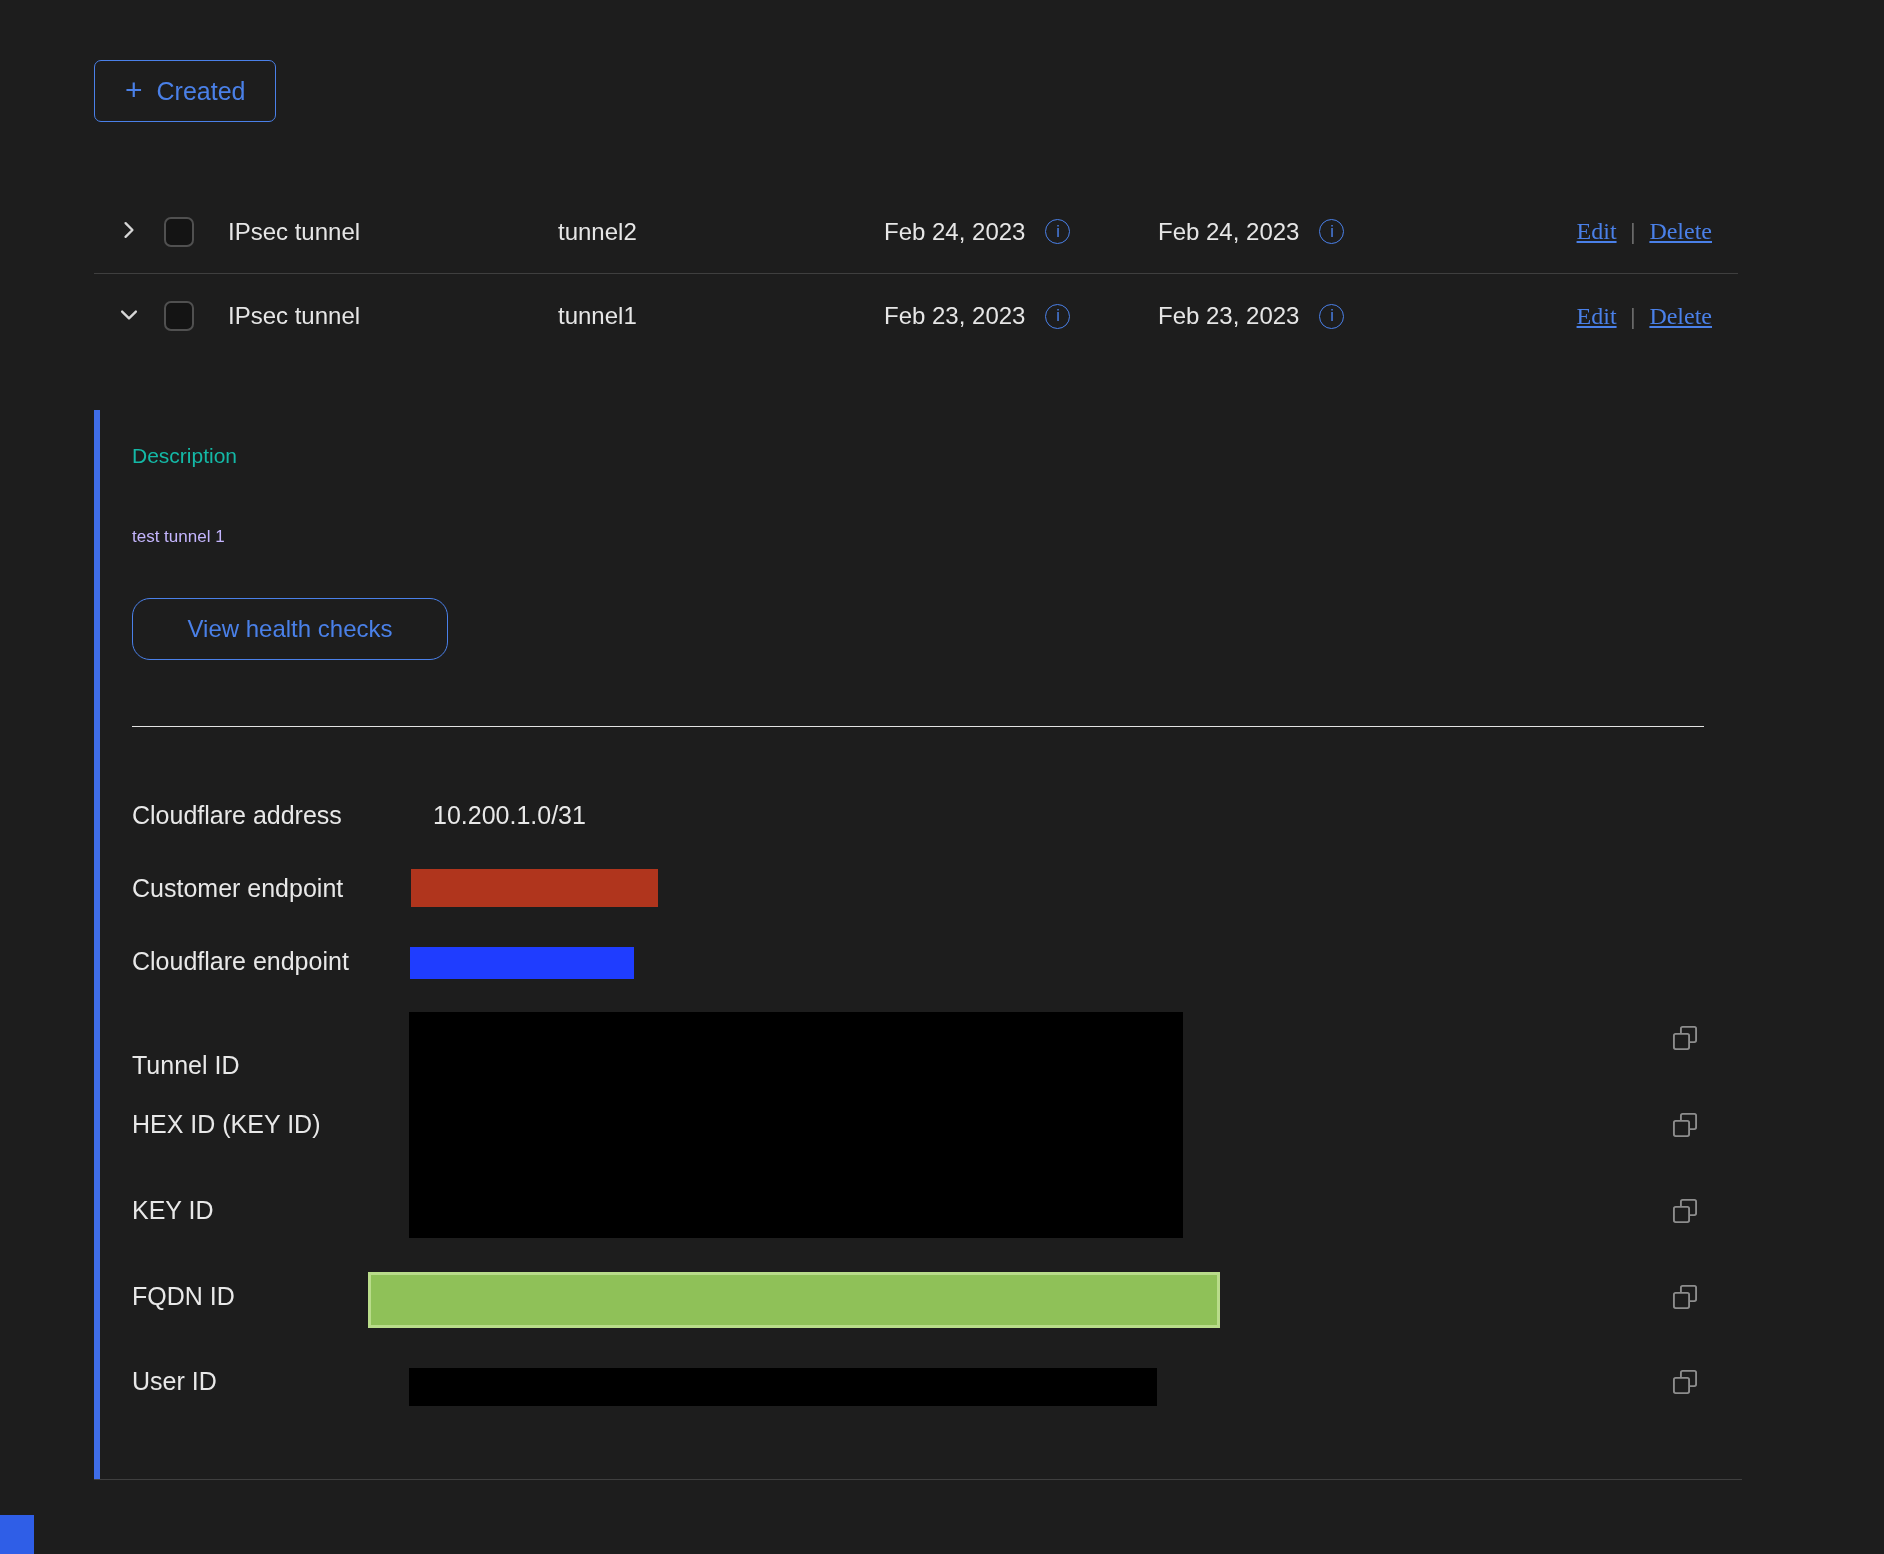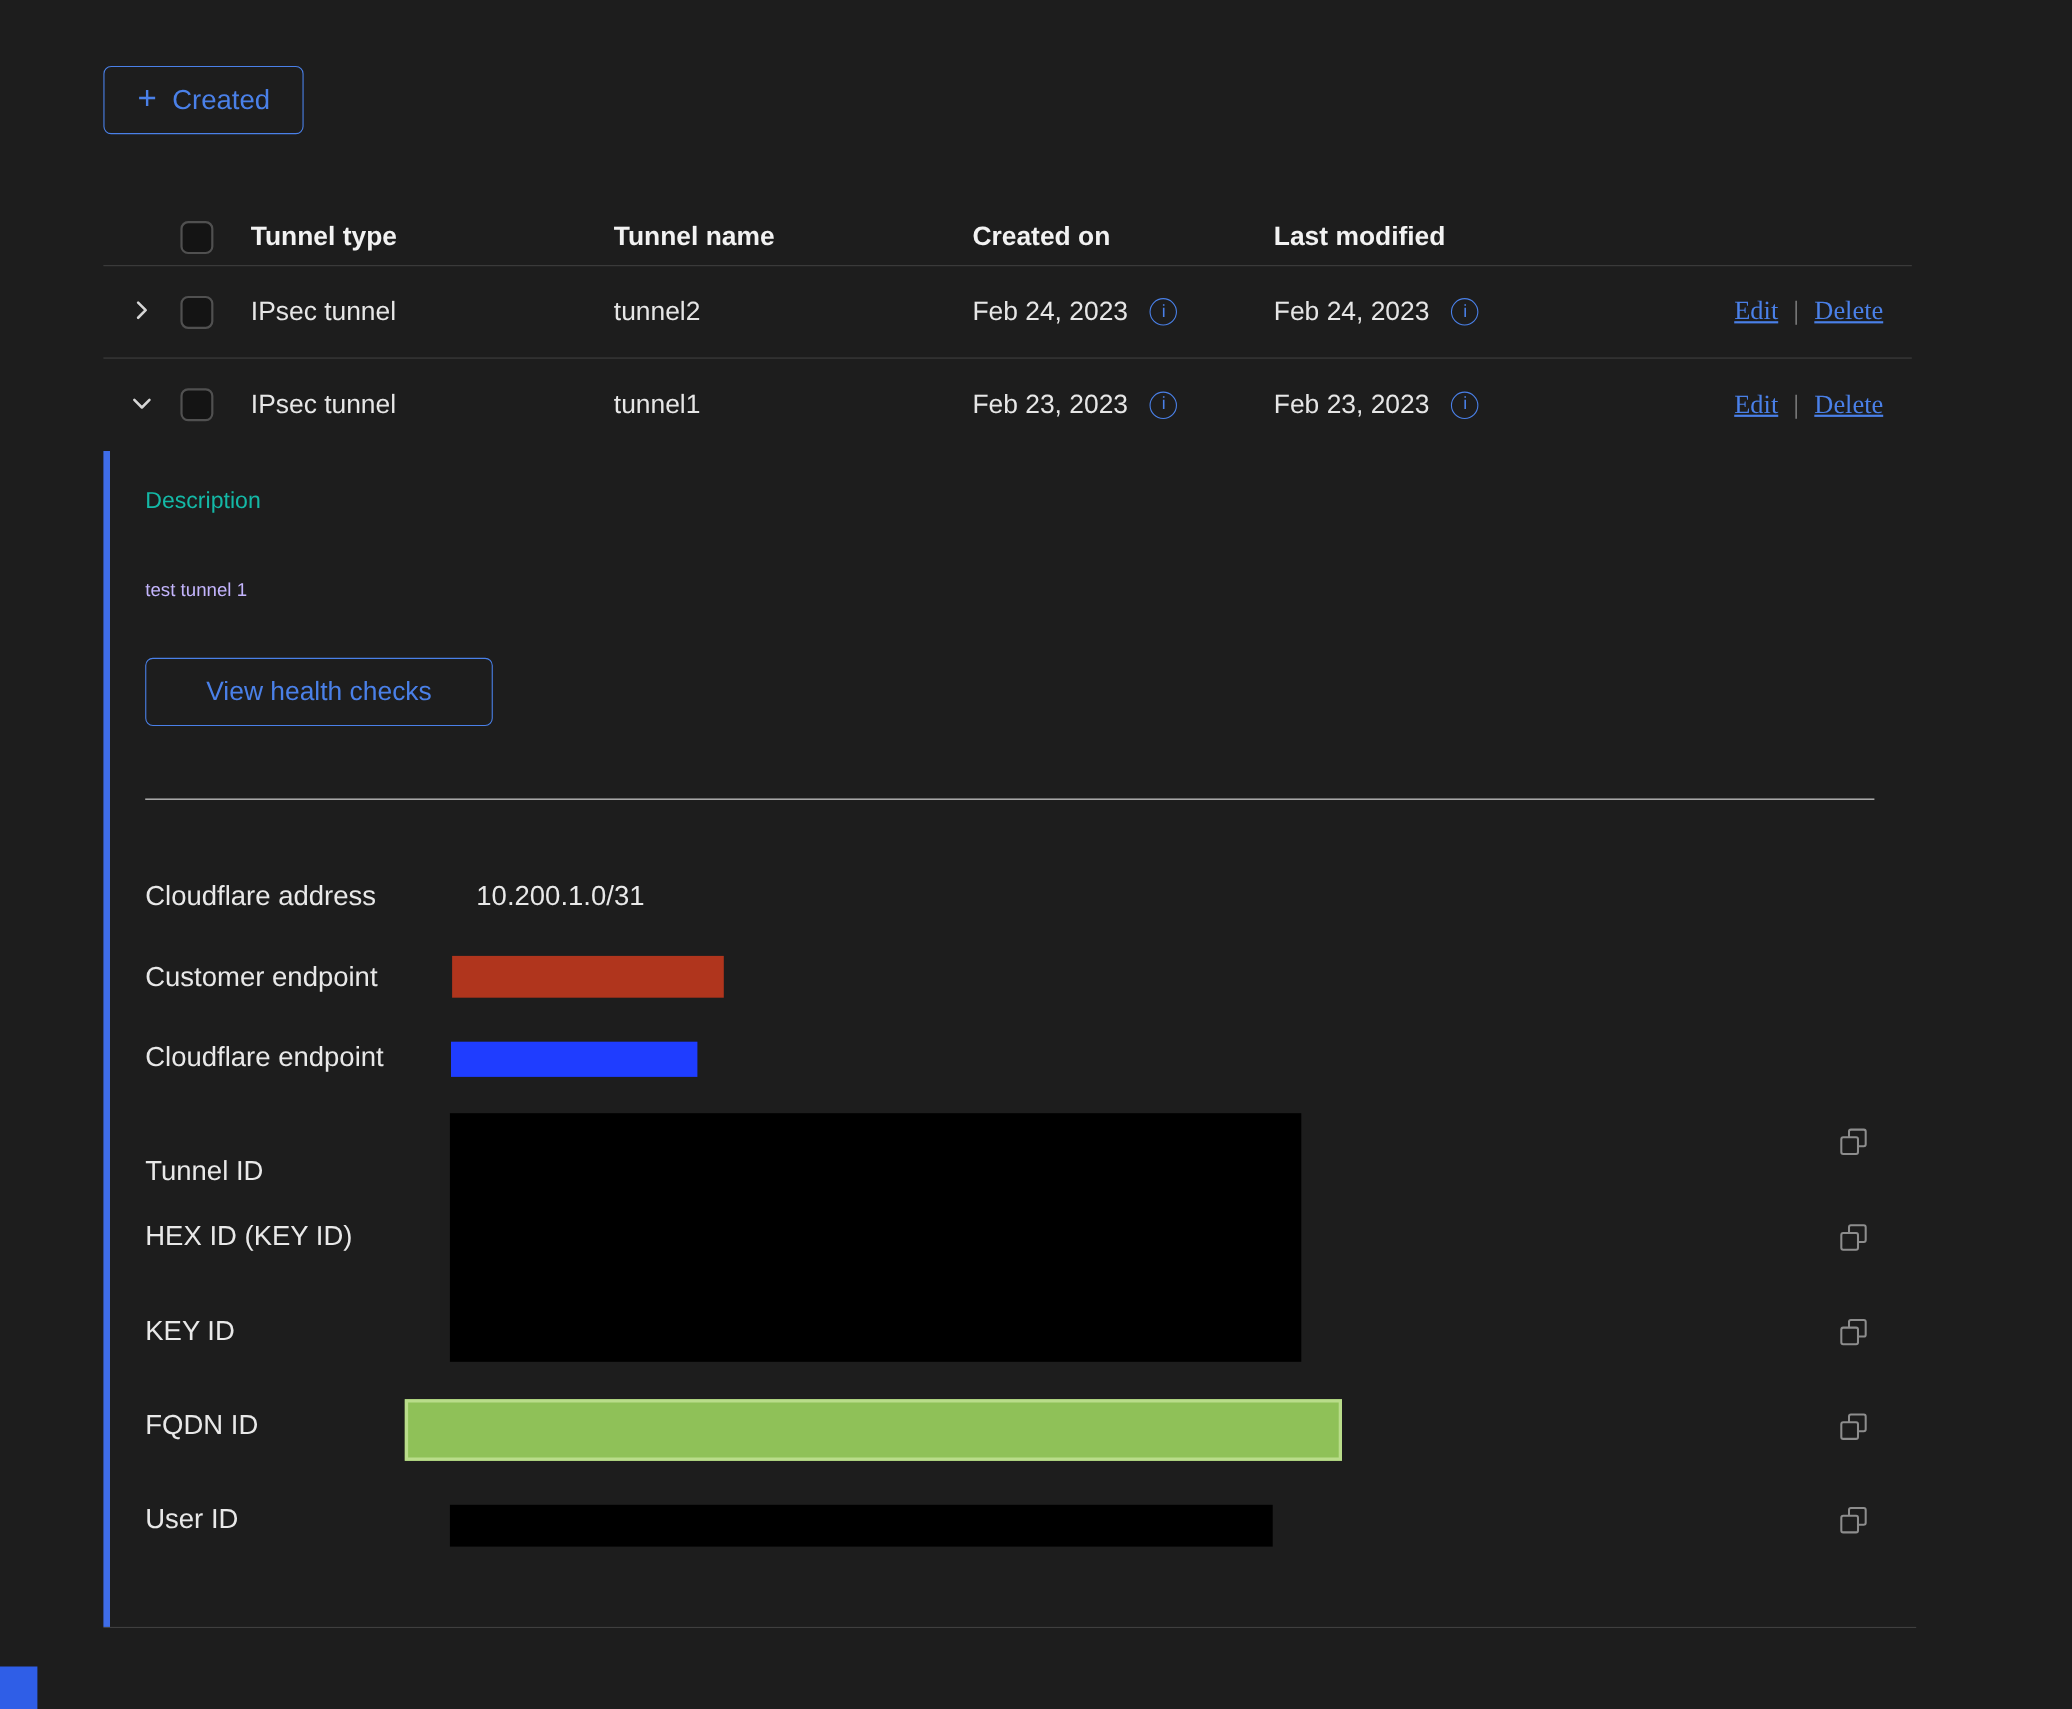--- a/index.html
+++ b/index.html
@@ -59,21 +59,21 @@
     position: absolute; left: 94px; top: 410px;
     width: 1648px; height: 1070px;
     border-bottom: 1px solid #3f3f3f;
   }
   .panel-accent { position: absolute; left: 0; top: 0; width: 6px; height: 100%; background: #3f6de8; }
   .desc-label  { position: absolute; left: 38px; top: 34px;  font-size: 21px; color: #14b8a6; }
   .desc-value  { position: absolute; left: 38px; top: 117px; font-size: 17px; color: #c4b5fd; }
   .health-btn {
     position: absolute; left: 38px; top: 188px;
     width: 316px; height: 62px;
-    background: transparent; border: 1px solid #4a80e8; border-radius: 7px;
+    background: transparent; border: 1px solid #4a80e8; border-radius: 18px;
     color: #4a80e8; font-size: 24px; font-family: inherit; cursor: pointer;
   }
   .panel-divider { position: absolute; left: 38px; top: 316px; width: 1572px; height: 1px; background: #e3e3e3; }
 
   .f-label { position: absolute; left: 38px; font-size: 25px; color: #e8e8e8; line-height: 30px; white-space: nowrap; }
   .f-value { position: absolute; font-size: 25px; color: #e8e8e8; line-height: 30px; }
   .redact  { position: absolute; }
   .redact.green { border: 3px solid #b9dc8a; }
   .copy-btn {
     position: absolute; left: 1576px; width: 30px; height: 30px;
@@ -88,31 +88,20 @@
 
 <div class="page">
 
   <button class="create-btn">
     <span class="plus">+</span>
     <span>Created</span>
   </button>
 
   <div class="table">
 
-    <div class="thead">
-      <div class="cell"></div>
-      <div class="cell">
-        <input type="checkbox" class="cb" style="">
-      </div>
-      <div class="cell">Tunnel type</div>
-      <div class="cell">Tunnel name</div>
-      <div class="cell">Created on</div>
-      <div class="cell">Last modified</div>
-      <div class="cell"></div>
-    </div>
 
     <div class="trow bordered">
       <div class="cell center">
         <button class="chev-btn">
           <span>
             <svg width="22" height="22" viewBox="0 0 16 16">
                 <path d="M5.5 3 L10.5 8 L5.5 13" fill="none" stroke="#d6d6d6" stroke-width="1.7" stroke-linecap="round" stroke-linejoin="round"></path>
               </svg>
           </span>
         </button>

